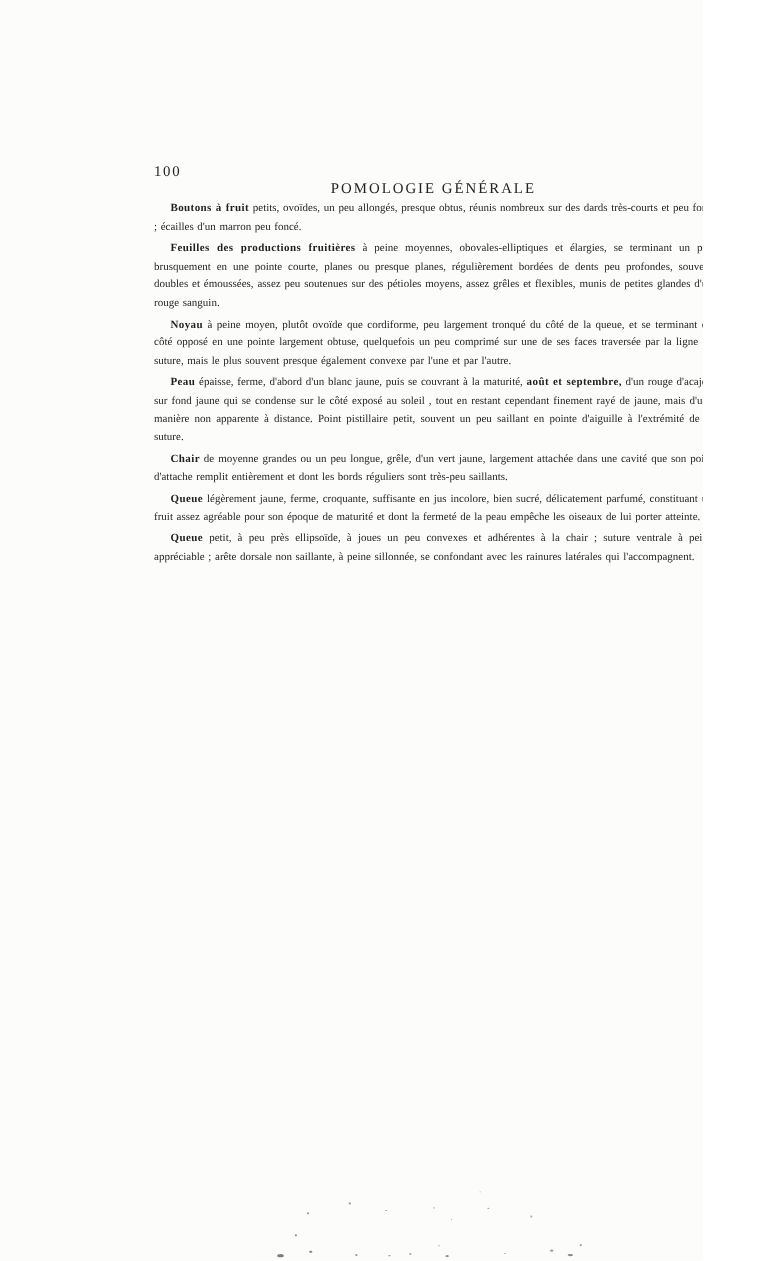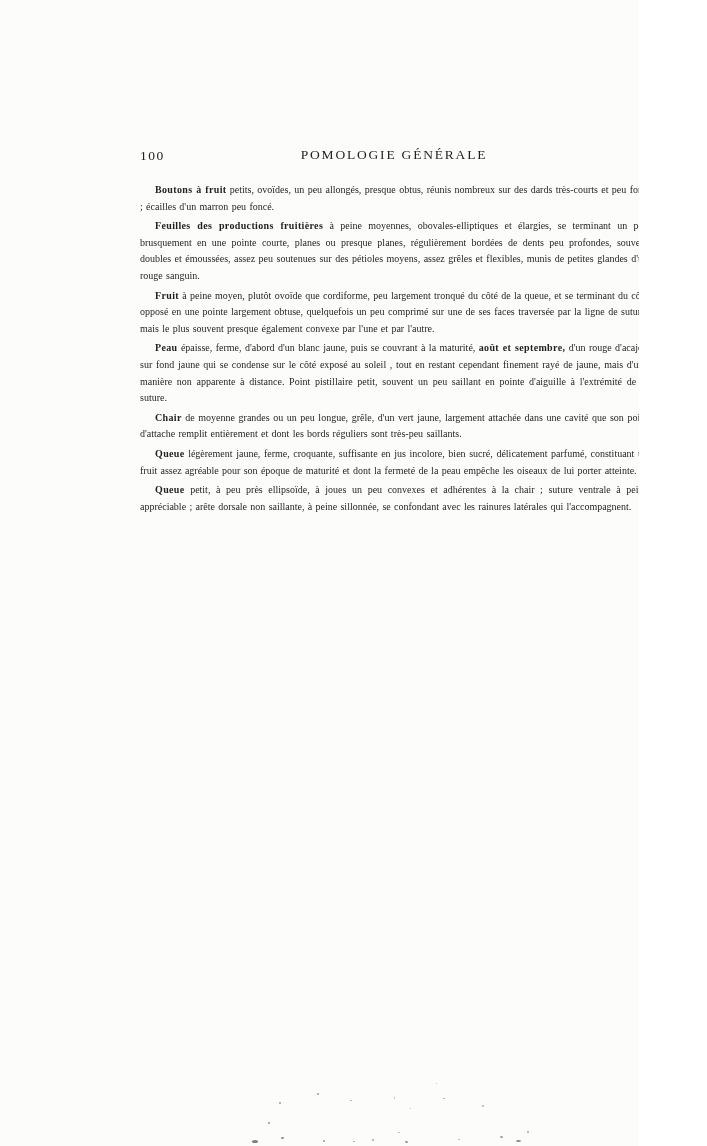--- a/index.html
+++ b/index.html
@@ -25,20 +25,21 @@
     font-size:13.5px;
   }
   .folio{
     position:absolute;left:0;top:1px;
     letter-spacing:1.5px;
   }
   .running-title{
     display:block;
     text-align:center;
     letter-spacing:1.8px;
+    margin-top:16px;
   }
   .text-block{
     position:absolute;
     top:182px;left:140px;width:508px;
     font-size:10px;
     line-height:16.6px;
     text-align:justify;
     word-spacing:0.8px;
     hyphens:none;
   }
@@ -64,21 +65,21 @@
 <div class="scan-page">
 
   <header class="page-head">
     <span class="folio">100</span>
     <span class="running-title">POMOLOGIE GÉNÉRALE</span>
   </header>
 
   <main class="text-block" id="text-block">
       <p class="para"><b>Boutons à fruit</b><span> petits, ovoïdes, un peu allongés, presque obtus, réunis nombreux sur des dards très-courts et peu forts ; écailles d'un marron peu foncé.</span></p>
       <p class="para"><b>Feuilles des productions fruitières</b><span> à peine moyennes, obovales-elliptiques et élargies, se terminant un peu brusquement en une pointe courte, planes ou presque planes, régulièrement bordées de dents peu profondes, souvent doubles et émoussées, assez peu soutenues sur des pétioles moyens, assez grêles et flexibles, munis de petites glandes d'un rouge sanguin.</span></p>
-      <p class="para"><b>Fruit</b><span> à peine moyen, plutôt ovoïde que cordiforme, peu largement tronqué du côté de la queue, et se terminant du côté opposé en une pointe largement obtuse, quelquefois un peu comprimé sur une de ses faces traversée par la ligne de suture, mais le plus souvent presque également convexe par l'une et par l'autre.</span></p>
+      <p class="para"><b>Noyau</b><span> à peine moyen, plutôt ovoïde que cordiforme, peu largement tronqué du côté de la queue, et se terminant du côté opposé en une pointe largement obtuse, quelquefois un peu comprimé sur une de ses faces traversée par la ligne de suture, mais le plus souvent presque également convexe par l'une et par l'autre.</span></p>
       <p class="para"><b>Peau</b><span> épaisse, ferme, d'abord d'un blanc jaune, puis se couvrant à la maturité, </span><b>août et septembre,</b><span> d'un rouge d'acajou sur fond jaune qui se condense sur le côté exposé au soleil , tout en restant cependant finement rayé de jaune, mais d'une manière non apparente à distance. Point pistillaire petit, souvent un peu saillant en pointe d'aiguille à l'extrémité de la suture.</span></p>
       <p class="para"><b>Chair</b><span> de moyenne grandes ou un peu longue, grêle, d'un vert jaune, largement attachée dans une cavité que son point d'attache remplit entièrement et dont les bords réguliers sont très-peu saillants.</span></p>
       <p class="para"><b>Queue</b><span> légèrement jaune, ferme, croquante, suffisante en jus incolore, bien sucré, délicatement parfumé, constituant un fruit assez agréable pour son époque de maturité et dont la fermeté de la peau empêche les oiseaux de lui porter atteinte.</span></p>
       <p class="para"><b>Queue</b><span> petit, à peu près ellipsoïde, à joues un peu convexes et adhérentes à la chair ; suture ventrale à peine appréciable ; arête dorsale non saillante, à peine sillonnée, se confondant avec les rainures latérales qui l'accompagnent.</span></p>
     </main>
 
   <div class="speckles" id="speckles">
       <i style="left: 317px; top: 1093px; width: 2px; height: 2px; opacity: 0.5;"></i>
       <i style="left: 350px; top: 1100px; width: 2px; height: 1px; opacity: 0.45;"></i>
       <i style="left: 279px; top: 1102px; width: 2px; height: 2px; opacity: 0.5;"></i>

